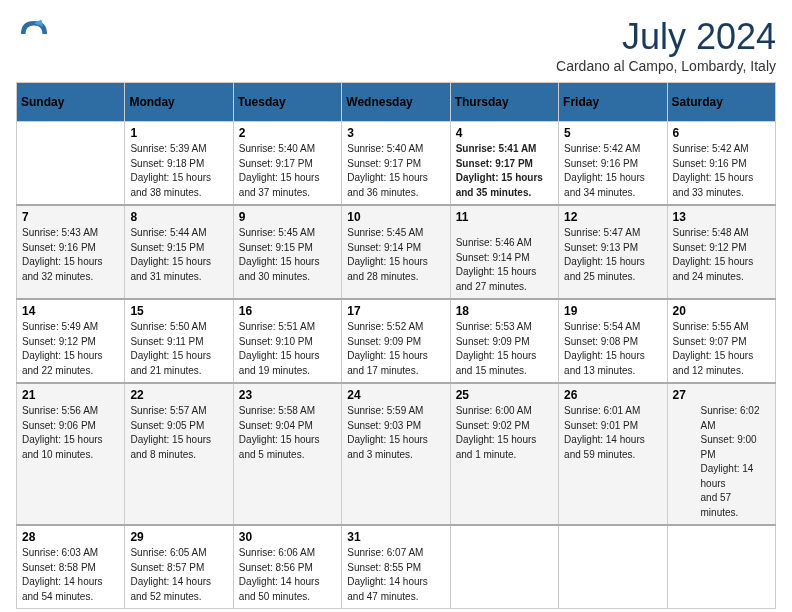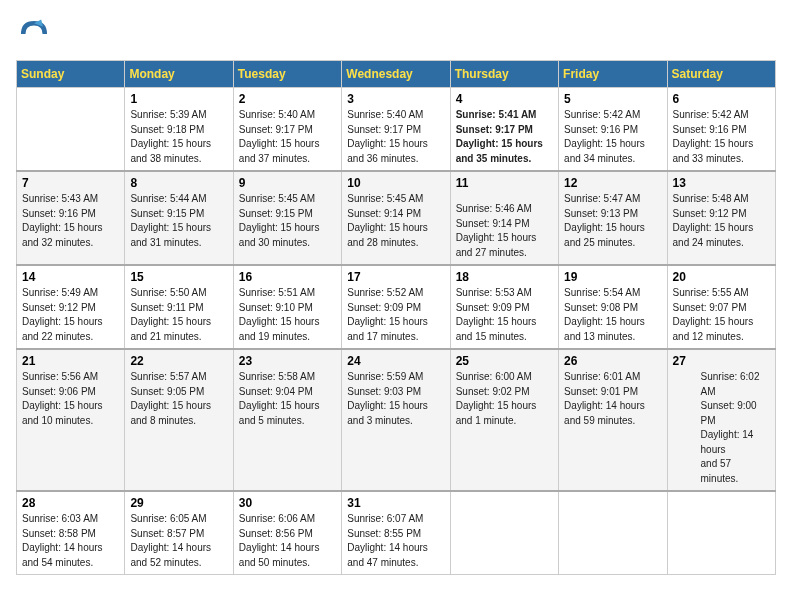--- a/index.html
+++ b/index.html
@@ -46,22 +46,22 @@
       font-size: 14px;
       color: #333;
     }
     table {
       width: 100%;
       border-collapse: collapse;
       font-size: 11px;
     }
     thead tr th {
       background-color: #2e6da4;
-      color: #fde047;
-      padding: 6px 4px;
+      color: #000000;
+      padding: 12px 4px;
       text-align: left;
       font-size: 12px;
       font-weight: bold;
       border: 1px solid #ccc;
     }
     tbody tr td {
       border: 1px solid #ccc;
       vertical-align: top;
       padding: 4px 5px;
       height: 80px;
@@ -86,20 +86,22 @@
 <body>
 
 <div class="header">
   <div class="logo">
     <svg class="logo-icon" viewBox="0 0 40 40">
       <path d="M8 20 Q8 8 20 8 Q32 8 32 20" fill="none" stroke="#2e6da4" stroke-width="5"></path>
       <path d="M20 8 L28 4 L30 12 Z" fill="#4a9fd4"></path>
     </svg>
   </div>
   <div class="title-block">
+    <div class="month-title">July 2024</div>
+    <div class="subtitle">Cardano al Campo, Lombardy, Italy</div>
   </div>
 </div>
 
 <table>
   <thead>
     <tr>
     <th>Sunday</th>
         <th>Monday</th>
         <th>Tuesday</th>
         <th>Wednesday</th>

